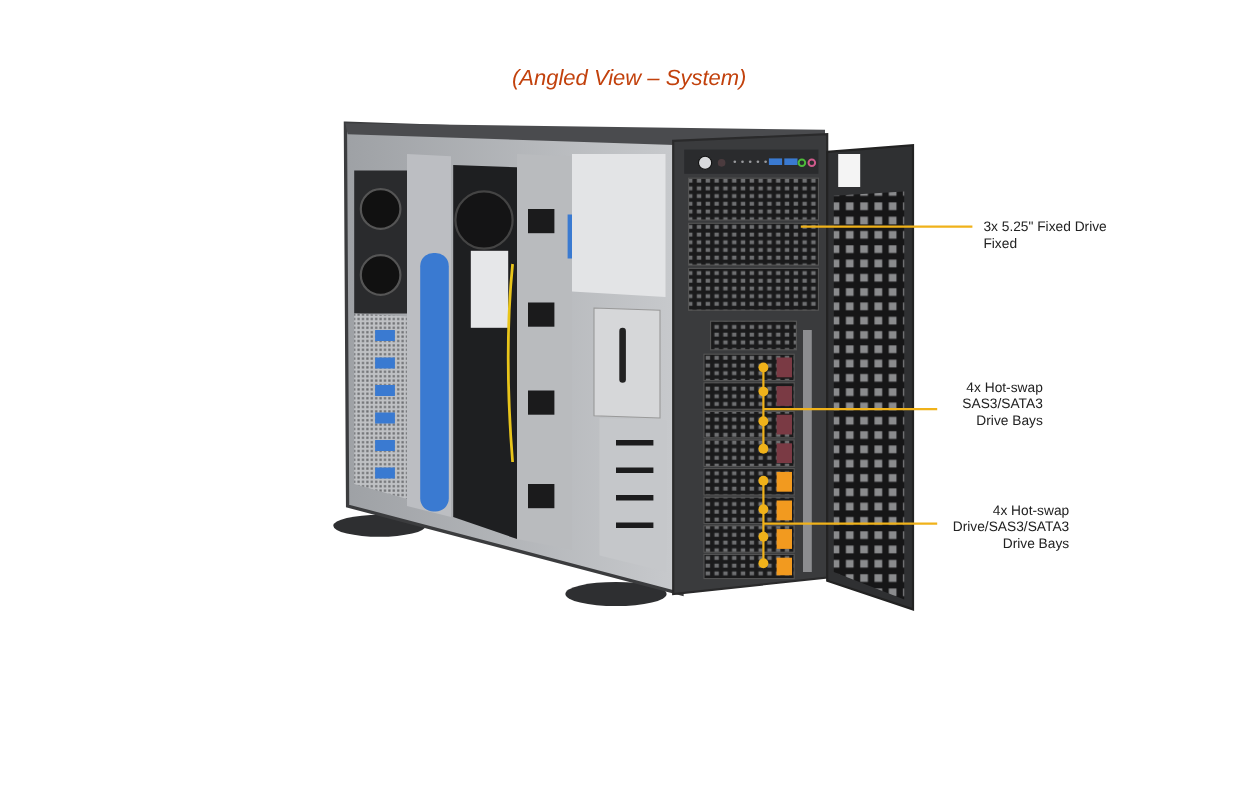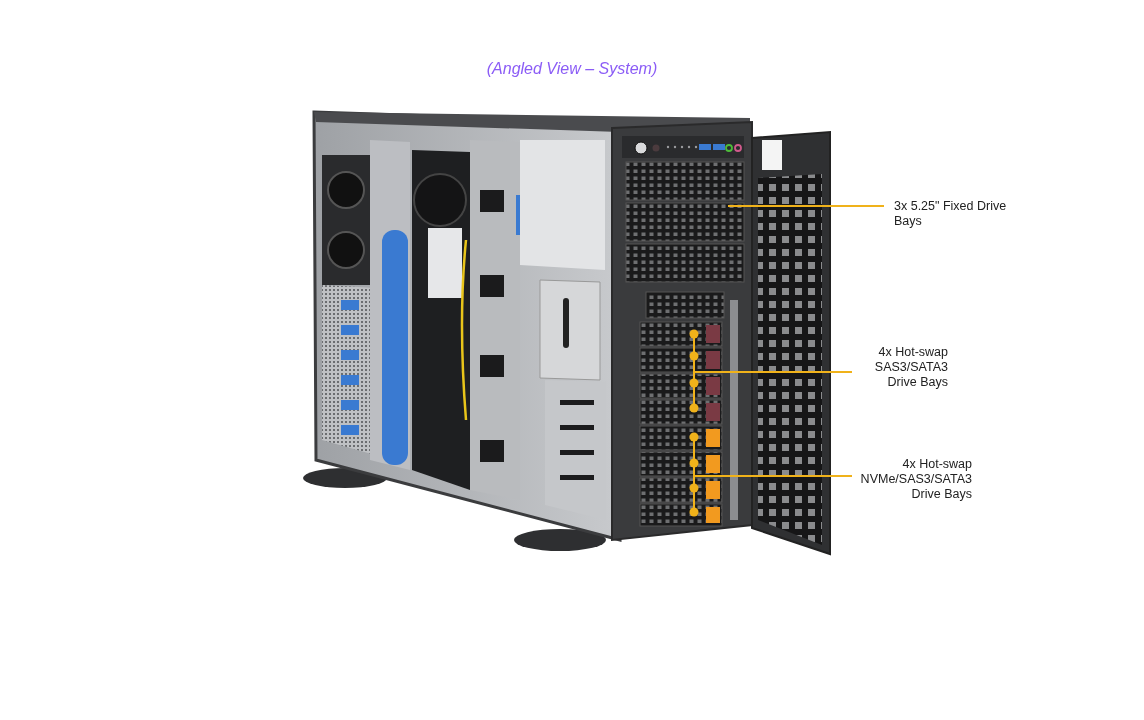--- a/index.html
+++ b/index.html
@@ -1,19 +1,19 @@
 <!DOCTYPE html>
 <html><head>
 <meta charset="utf-8">
 <style>
   html, body { margin: 0; padding: 0; background: #ffffff; }
   body { width: 1144px; height: 720px; position: relative; overflow: hidden;
          font-family: "Liberation Sans", sans-serif; color: #222; }
   .caption { position: absolute; left: 0; width: 1144px; top: 60px; text-align: center;
-             font-style: italic; font-size: 16px; color: #8b5cf6; }
+             font-style: italic; font-size: 20px; color: #c2410c; }
   .figure { position: absolute; left: 0; top: 0; width: 1144px; height: 720px; }
   .label { position: absolute; font-size: 12.5px; line-height: 15px; color: #222; }
   .label.center { text-align: right; }
 </style>
 </head>
 <body>
 
 <div class="caption">(Angled View – System)</div>
 
 <svg class="figure" viewBox="0 0 1144 720" xmlns="http://www.w3.org/2000/svg">
@@ -156,24 +156,24 @@
     <line x1="694" y1="476" x2="852" y2="476"></line>
     <circle cx="694" cy="437" r="4.5" stroke="none"></circle>
     <circle cx="694" cy="463" r="4.5" stroke="none"></circle>
     <circle cx="694" cy="488" r="4.5" stroke="none"></circle>
     <circle cx="694" cy="512" r="4.5" stroke="none"></circle>
   </g>
 </svg>
 
 <div class="label" style="left:894px; top:199px;">
   <div>3x 5.25" Fixed Drive</div>
-  <div>Bays</div>
+  <div>Fixed</div>
 </div>
 <div class="label center" style="left:852px; top:345px; width:96px;">
   <div>4x Hot-swap</div>
   <div>SAS3/SATA3</div>
   <div>Drive Bays</div>
 </div>
 <div class="label center" style="left:852px; top:457px; width:120px;">
   <div>4x Hot-swap</div>
-  <div>NVMe/SAS3/SATA3</div>
+  <div>Drive/SAS3/SATA3</div>
   <div>Drive Bays</div>
 </div>
 
 </body></html>

